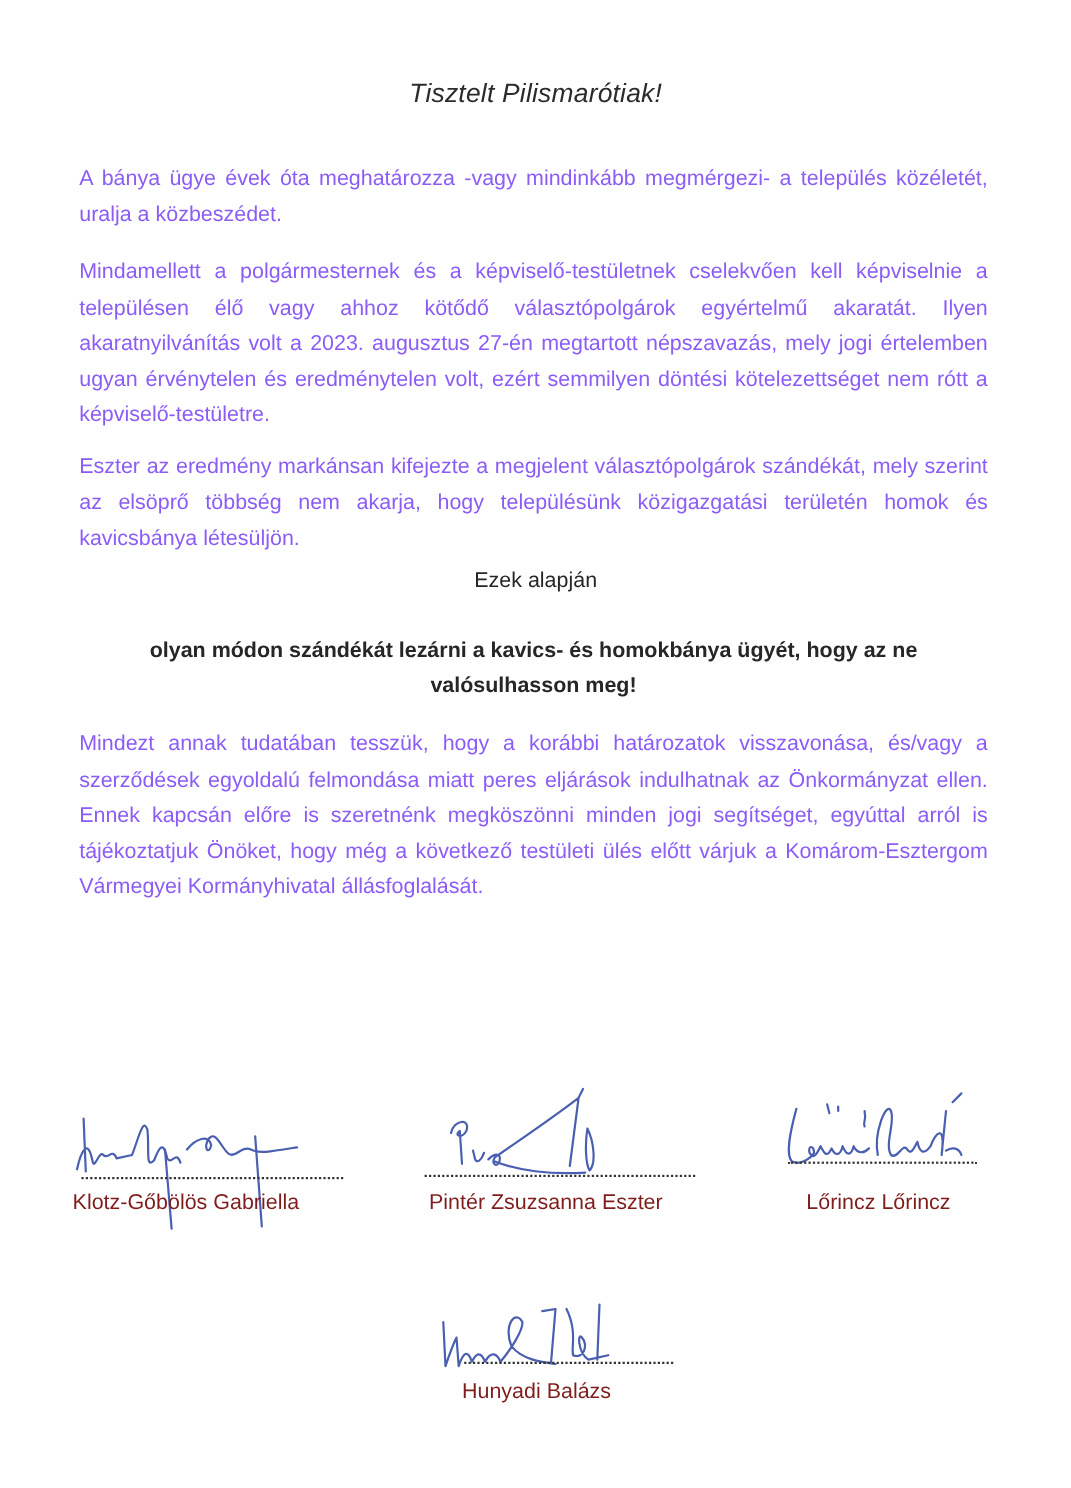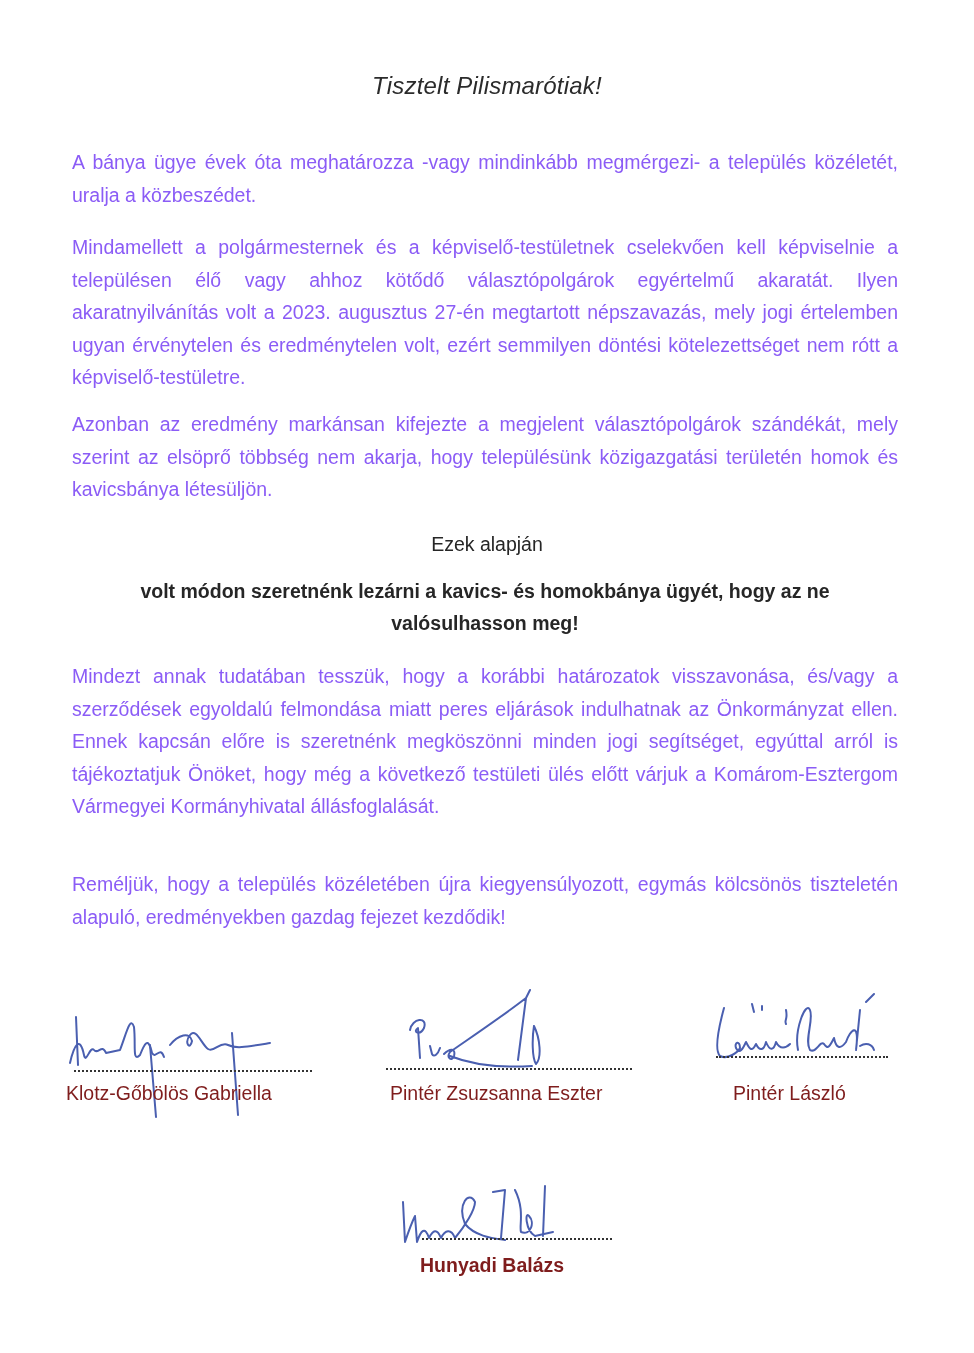--- a/index.html
+++ b/index.html
@@ -86,29 +86,28 @@
 <body>
 
 <div class="page">
 
   <div class="title">Tisztelt Pilismarótiak!</div>
 
   <p class="para" style="top:146px; margin:0;">A bánya ügye évek óta meghatározza -vagy mindinkább megmérgezi- a település közéletét, uralja a közbeszédet.</p>
 
   <p class="para" style="top:231px; margin:0;">Mindamellett a polgármesternek és a képviselő-testületnek cselekvően kell képviselnie a településen élő vagy ahhoz kötődő választópolgárok egyértelmű akaratát. Ilyen akaratnyilvánítás volt a 2023. augusztus 27-én megtartott népszavazás, mely jogi értelemben ugyan érvénytelen és eredménytelen volt, ezért semmilyen döntési kötelezettséget nem rótt a képviselő-testületre.</p>
 
-  <p class="para" style="top:408px; margin:0;">Azonban az eredmény markánsan kifejezte a megjelent választópolgárok szándékát, mely szerint az elsöprő többség nem akarja, hogy településünk közigazgatási területén homok és kavicsbánya létesüljön.</p>
+  <p class="para" style="top:408px; margin:0;">Eszter az eredmény markánsan kifejezte a megjelent választópolgárok szándékát, mely szerint az elsöprő többség nem akarja, hogy településünk közigazgatási területén homok és kavicsbánya létesüljön.</p>
 
-  <div class="center-line" style="top:528px;">Ezek alapján</div>
+  <div class="center-line" style="top:512px;">Ezek alapján</div>
 
-  <div class="bold-center" style="top:575px;">volt módon szeretnénk lezárni a kavics- és homokbánya ügyét, hogy az ne valósulhasson meg!</div>
+  <div class="bold-center" style="top:575px;">olyan módon szándékát lezárni a kavics- és homokbánya ügyét, hogy az ne valósulhasson meg!</div>
 
   <p class="para" style="top:660px; margin:0;">Mindezt annak tudatában tesszük, hogy a korábbi határozatok visszavonása, és/vagy a szerződések egyoldalú felmondása miatt peres eljárások indulhatnak az Önkormányzat ellen. Ennek kapcsán előre is szeretnénk megköszönni minden jogi segítséget, egyúttal arról is tájékoztatjuk Önöket, hogy még a következő testületi ülés előtt várjuk a Komárom-Esztergom Vármegyei Kormányhivatal állásfoglalását.</p>
 
-  <p class="para" style="top:868px; margin:0;">Reméljük, hogy a település közéletében újra kiegyensúlyozott, egymás kölcsönös tiszteletén alapuló, eredményekben gazdag fejezet kezdődik!</p>
 
   <div>
     <svg style="position:absolute; left:60px; top:1005px; width:230px; height:120px;" viewBox="0 0 230 120">
       <path class="ink" d="M16,12 L18,60 M10,58 C14,40 20,30 24,50 C26,60 30,40 34,45 C38,50 42,38 46,48 L60,45 C66,30 70,10 74,22 C76,40 72,58 80,50 C84,40 88,30 92,48 C96,55 100,40 104,52 M110,40 C118,30 130,26 132,36 C130,46 124,38 130,30 C136,22 142,40 148,44 C154,48 160,36 168,40 C176,44 186,42 210,38"></path>
       <path class="ink" d="M90,40 L96,112 M172,28 L178,110"></path>
     </svg>
     <div class="dots" style="left:74px; top:1070px; width:238px;"></div>
     <div class="sig-name" style="left:66px; top:1080px;">Klotz-Gőbölös Gabriella</div>
   </div>
 
@@ -118,24 +117,24 @@
     </svg>
     <div class="dots" style="left:386px; top:1068px; width:246px;"></div>
     <div class="sig-name" style="left:390px; top:1080px;text-align:center;">Pintér Zsuzsanna Eszter</div>
   </div>
 
   <div>
     <svg style="position:absolute; left:710px; top:990px; width:240px; height:80px;" viewBox="0 0 240 80">
       <path class="ink" d="M14,18 C8,40 4,60 10,66 C18,70 28,62 30,58 C30,50 24,52 26,58 C30,66 34,56 36,52 C40,60 42,62 46,54 C50,62 54,60 56,52 C60,62 64,60 66,52 C70,60 76,58 80,54 M42,14 L44,22 M52,16 L52,20 M76,20 C78,30 74,30 76,34 M88,60 C84,40 96,10 100,20 C104,30 94,50 100,60 C106,64 110,50 114,54 C118,60 120,56 124,48 C126,58 130,60 136,52 C140,40 150,30 146,60 L150,20 M156,12 L164,4 M150,56 C156,52 162,54 164,60"></path>
     </svg>
     <div class="dots" style="left:716px; top:1056px; width:172px;"></div>
-    <div class="sig-name" style="left:733px; top:1080px;">Pintér László</div>
+    <div class="sig-name" style="left:733px; top:1080px;">Lőrincz Lőrincz</div>
   </div>
 
   <div>
     <svg style="position:absolute; left:395px; top:1180px; width:200px; height:70px;" viewBox="0 0 200 70">
       <path class="ink" d="M8,22 L10,62 C14,50 18,40 20,36 L22,62 C26,50 30,46 34,58 C38,50 42,48 46,58 C50,50 56,48 60,58 C70,46 80,30 80,22 C74,10 62,24 70,44 C80,56 96,58 110,60 M98,12 L110,10 L106,58 M120,10 C130,30 124,46 126,52 C136,56 140,42 134,36 C130,30 130,50 140,56 L158,52 M150,6 L148,56"></path>
     </svg>
     <div class="dots" style="left:422px; top:1238px; width:190px;"></div>
-    <div class="sig-name" style="left:420px; top:1252px;font-weight:bold;">Hunyadi Balázs</div>
+    <div class="sig-name" style="left:420px; top:1252px;">Hunyadi Balázs</div>
   </div>
 
 </div>
 
 </body></html>

